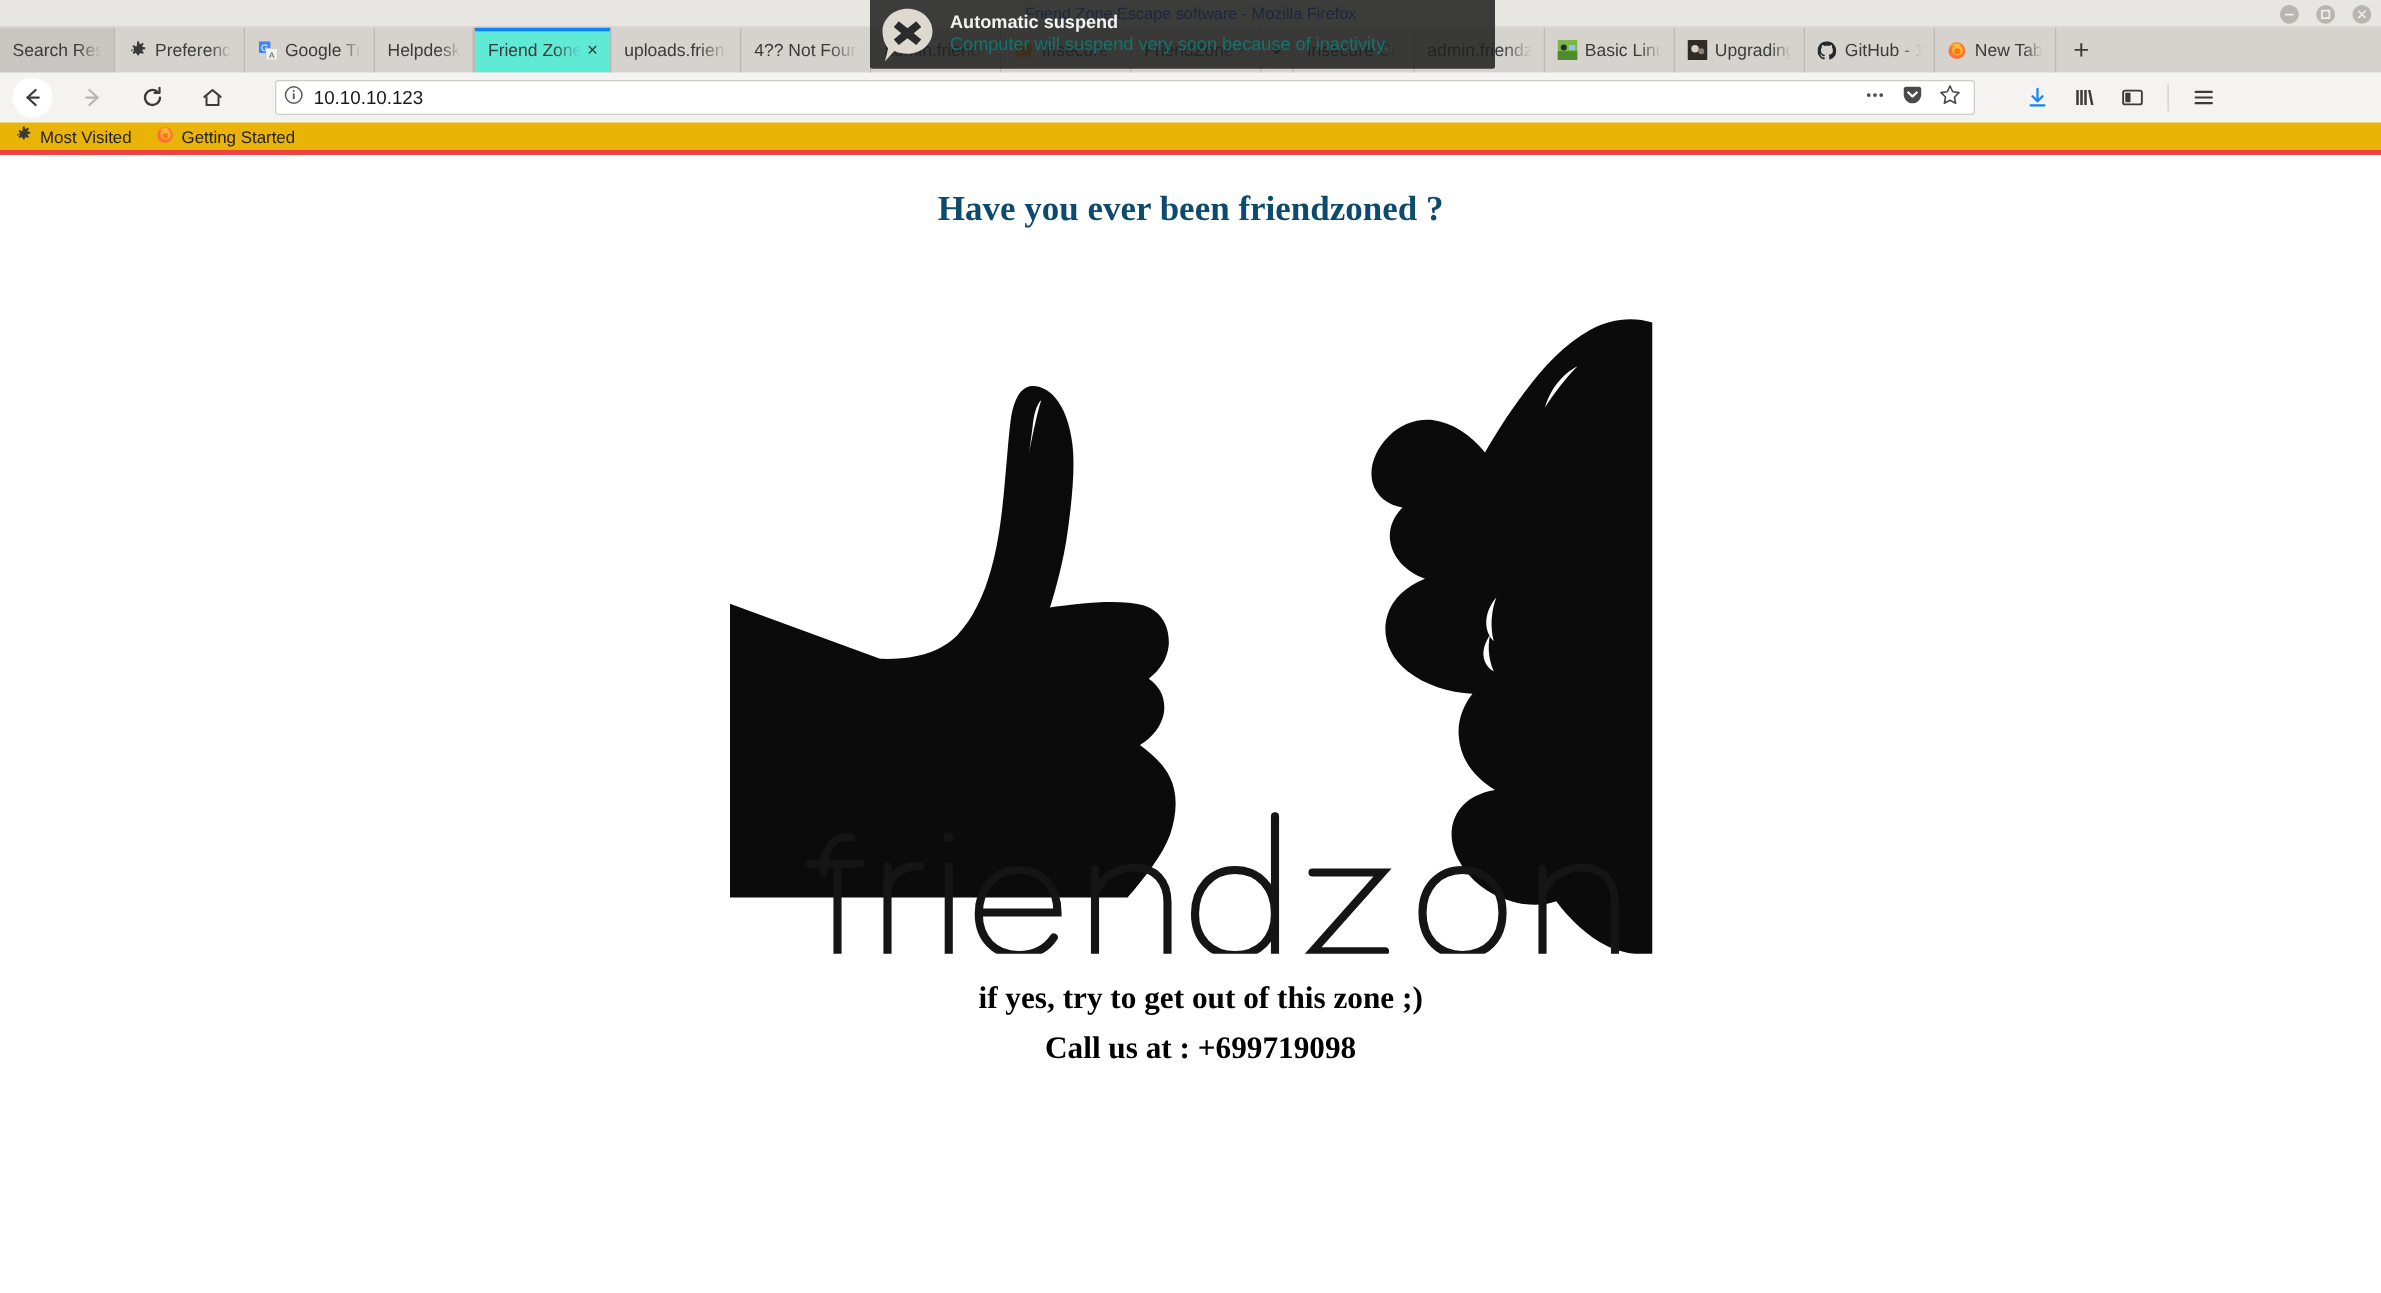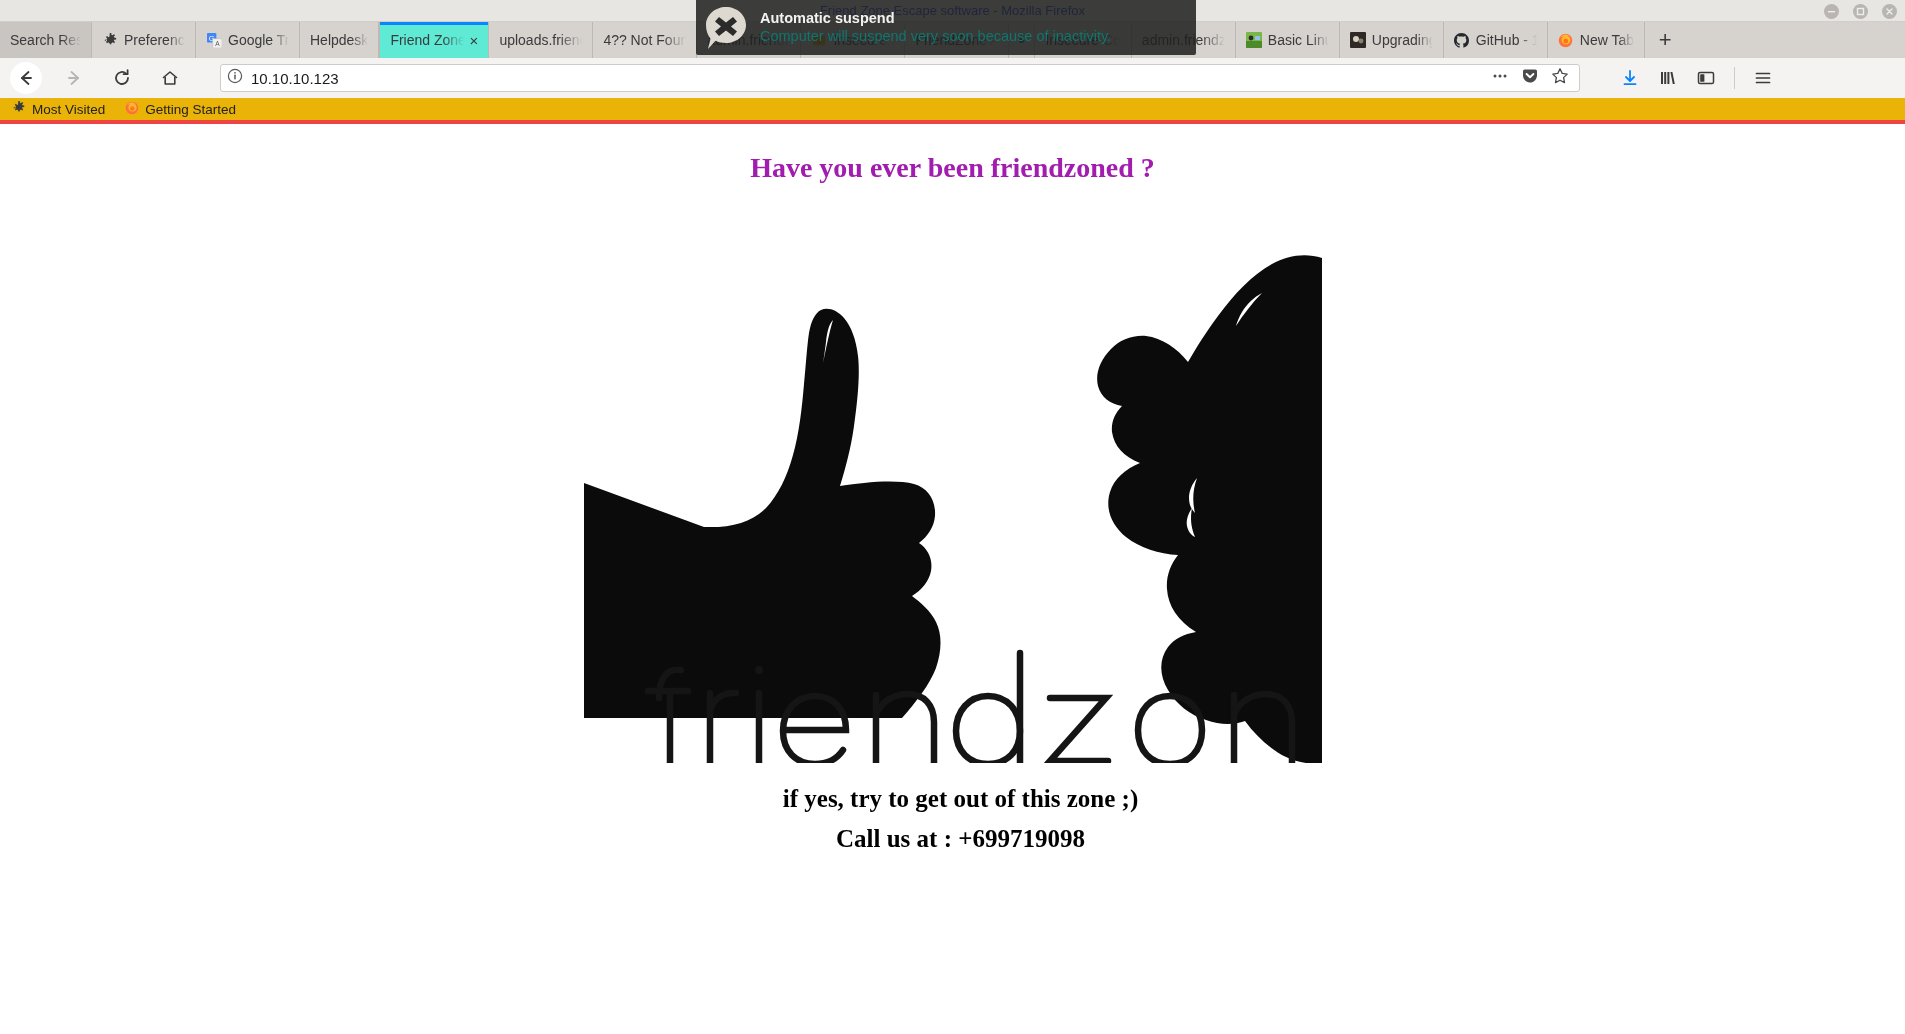--- a/index.html
+++ b/index.html
@@ -191,21 +191,21 @@
     position: relative;
     height: calc(1034px - 22px - 36px - 40px - 27px);
     background: #ffffff;
     overflow: hidden;
     text-align: center;
   }
   .page-heading {
     font-family: "Liberation Serif", serif;
     font-weight: bold;
     font-size: 28px;
-    color: #a21caf;
+    color: #0c4a6e;
     margin: 27px 0 0 0;
     line-height: 1.2;
   }
   .hero-wrap {
     margin: 13px auto 0 auto;
     width: 738px;
     height: 565px;
     background: #ffffff;
   }
   .hero-svg { display: block; width: 738px; height: 565px; }

